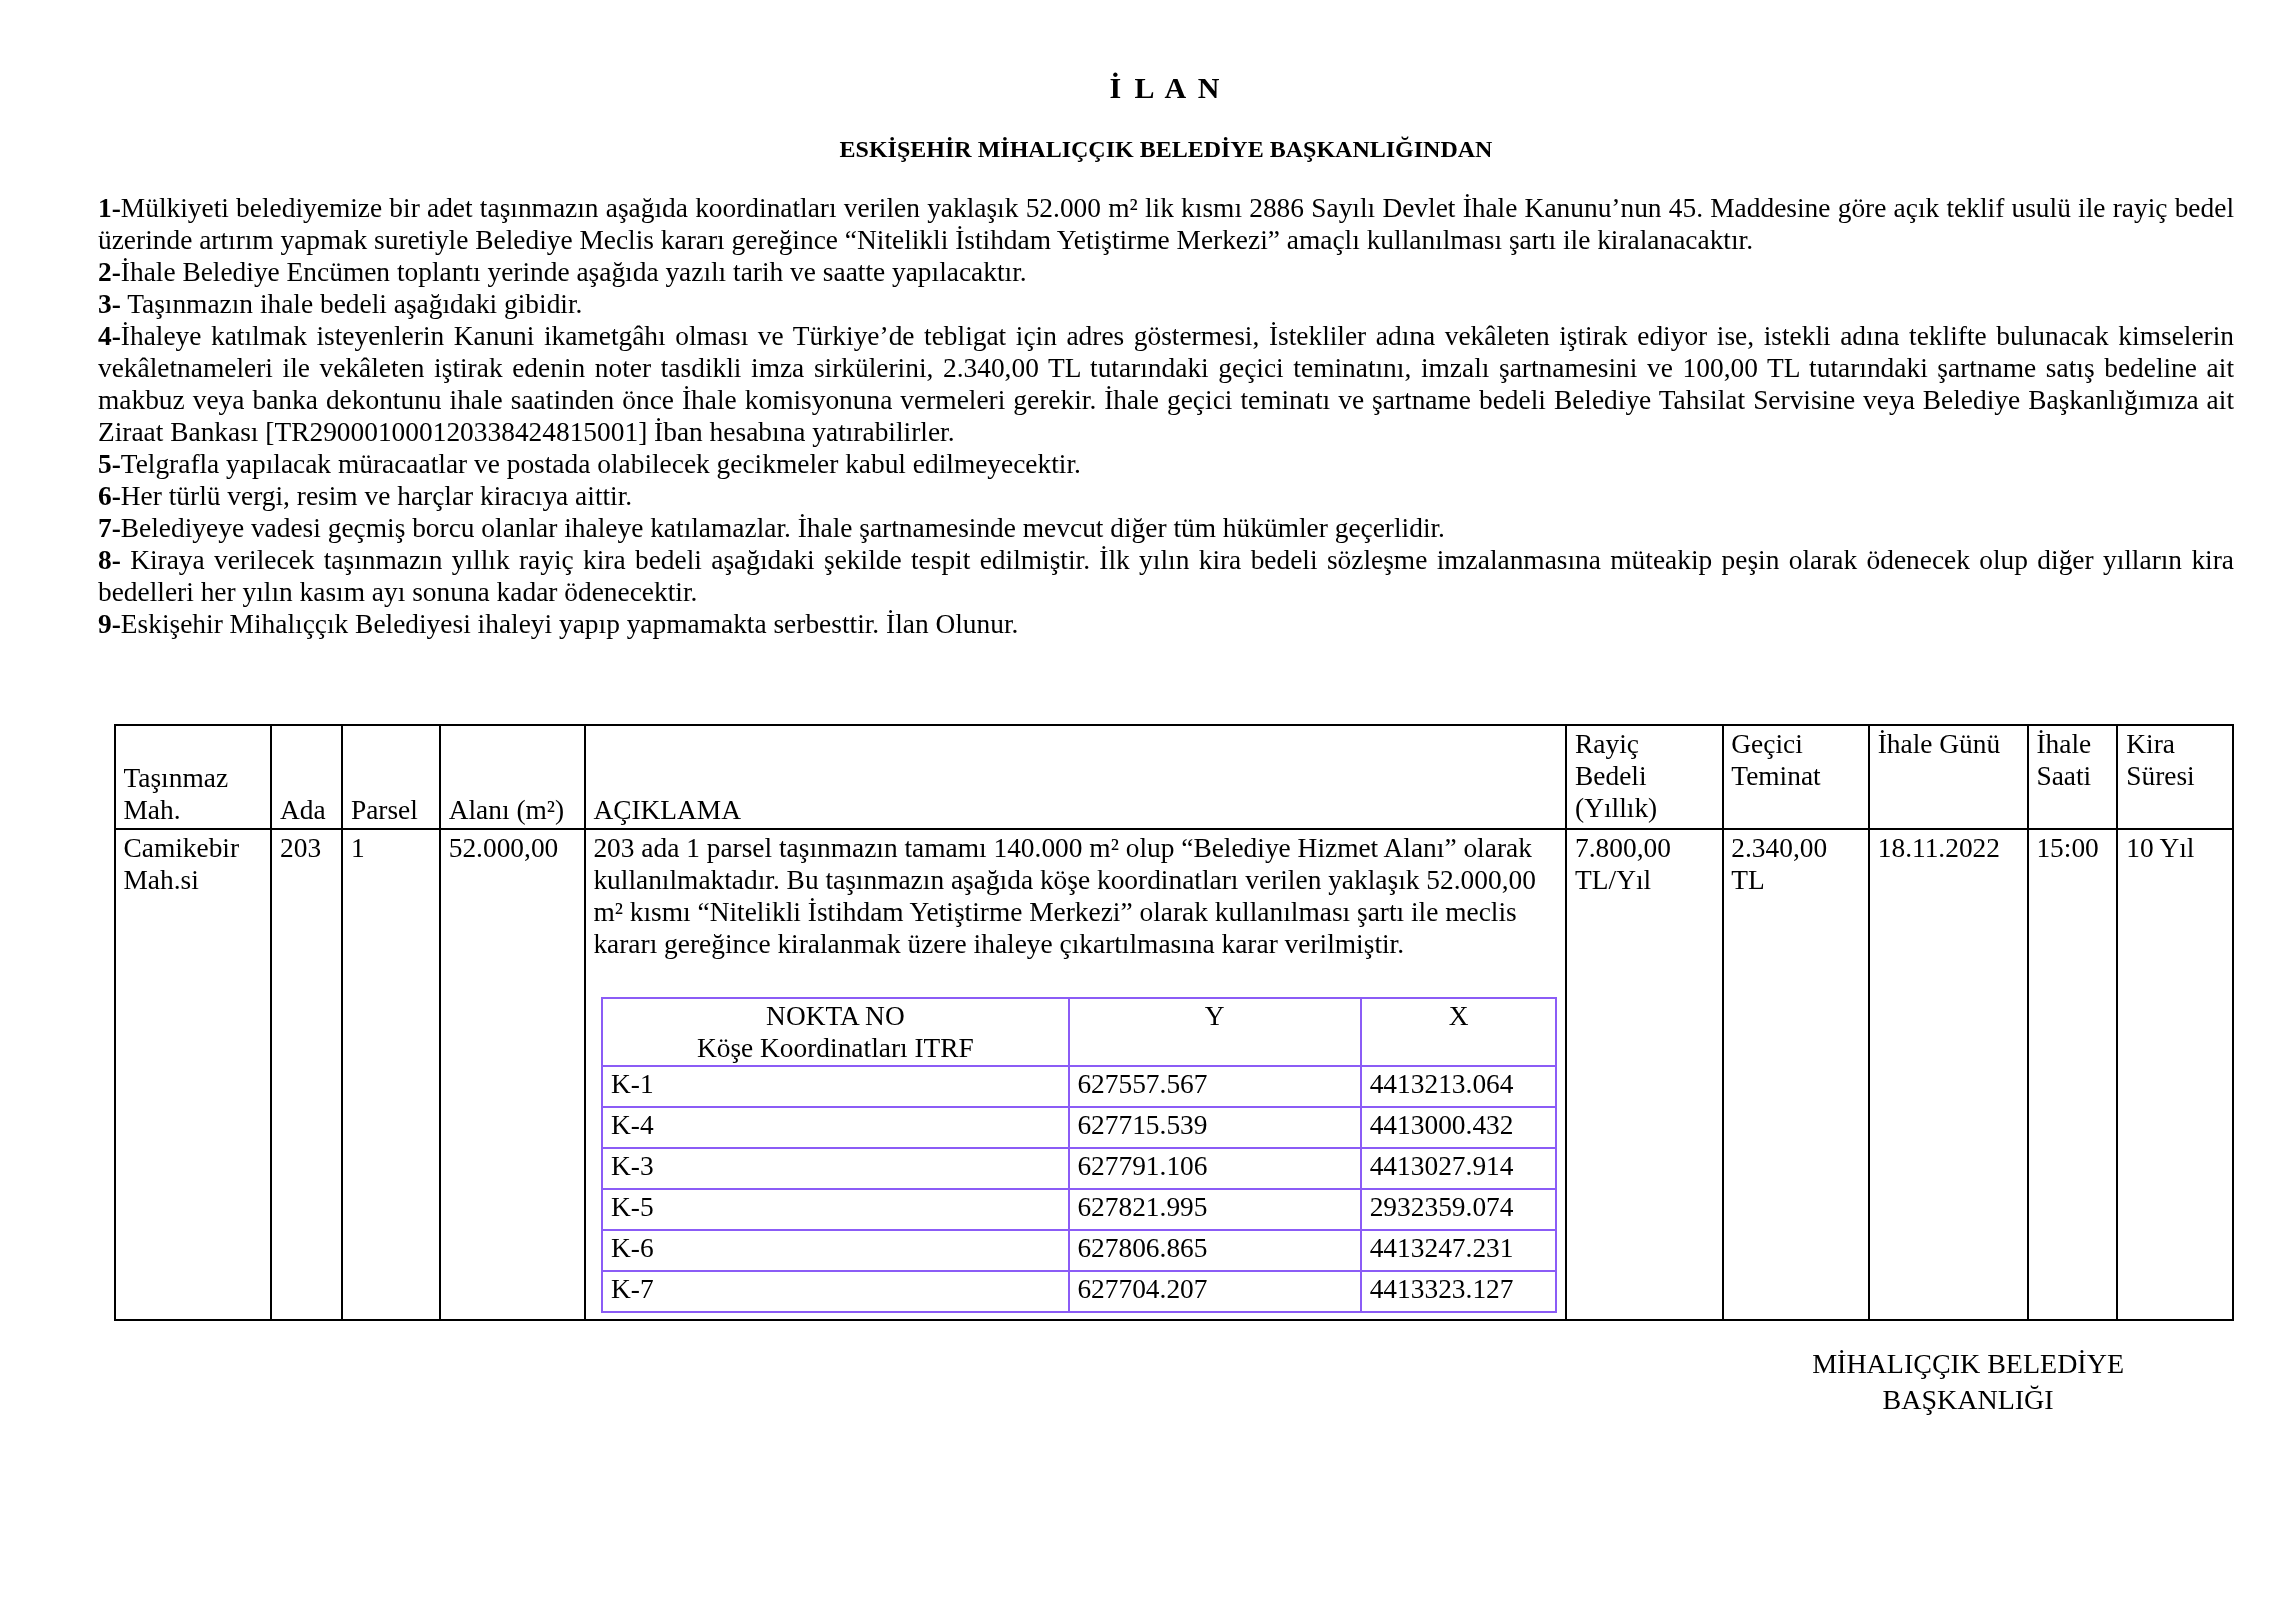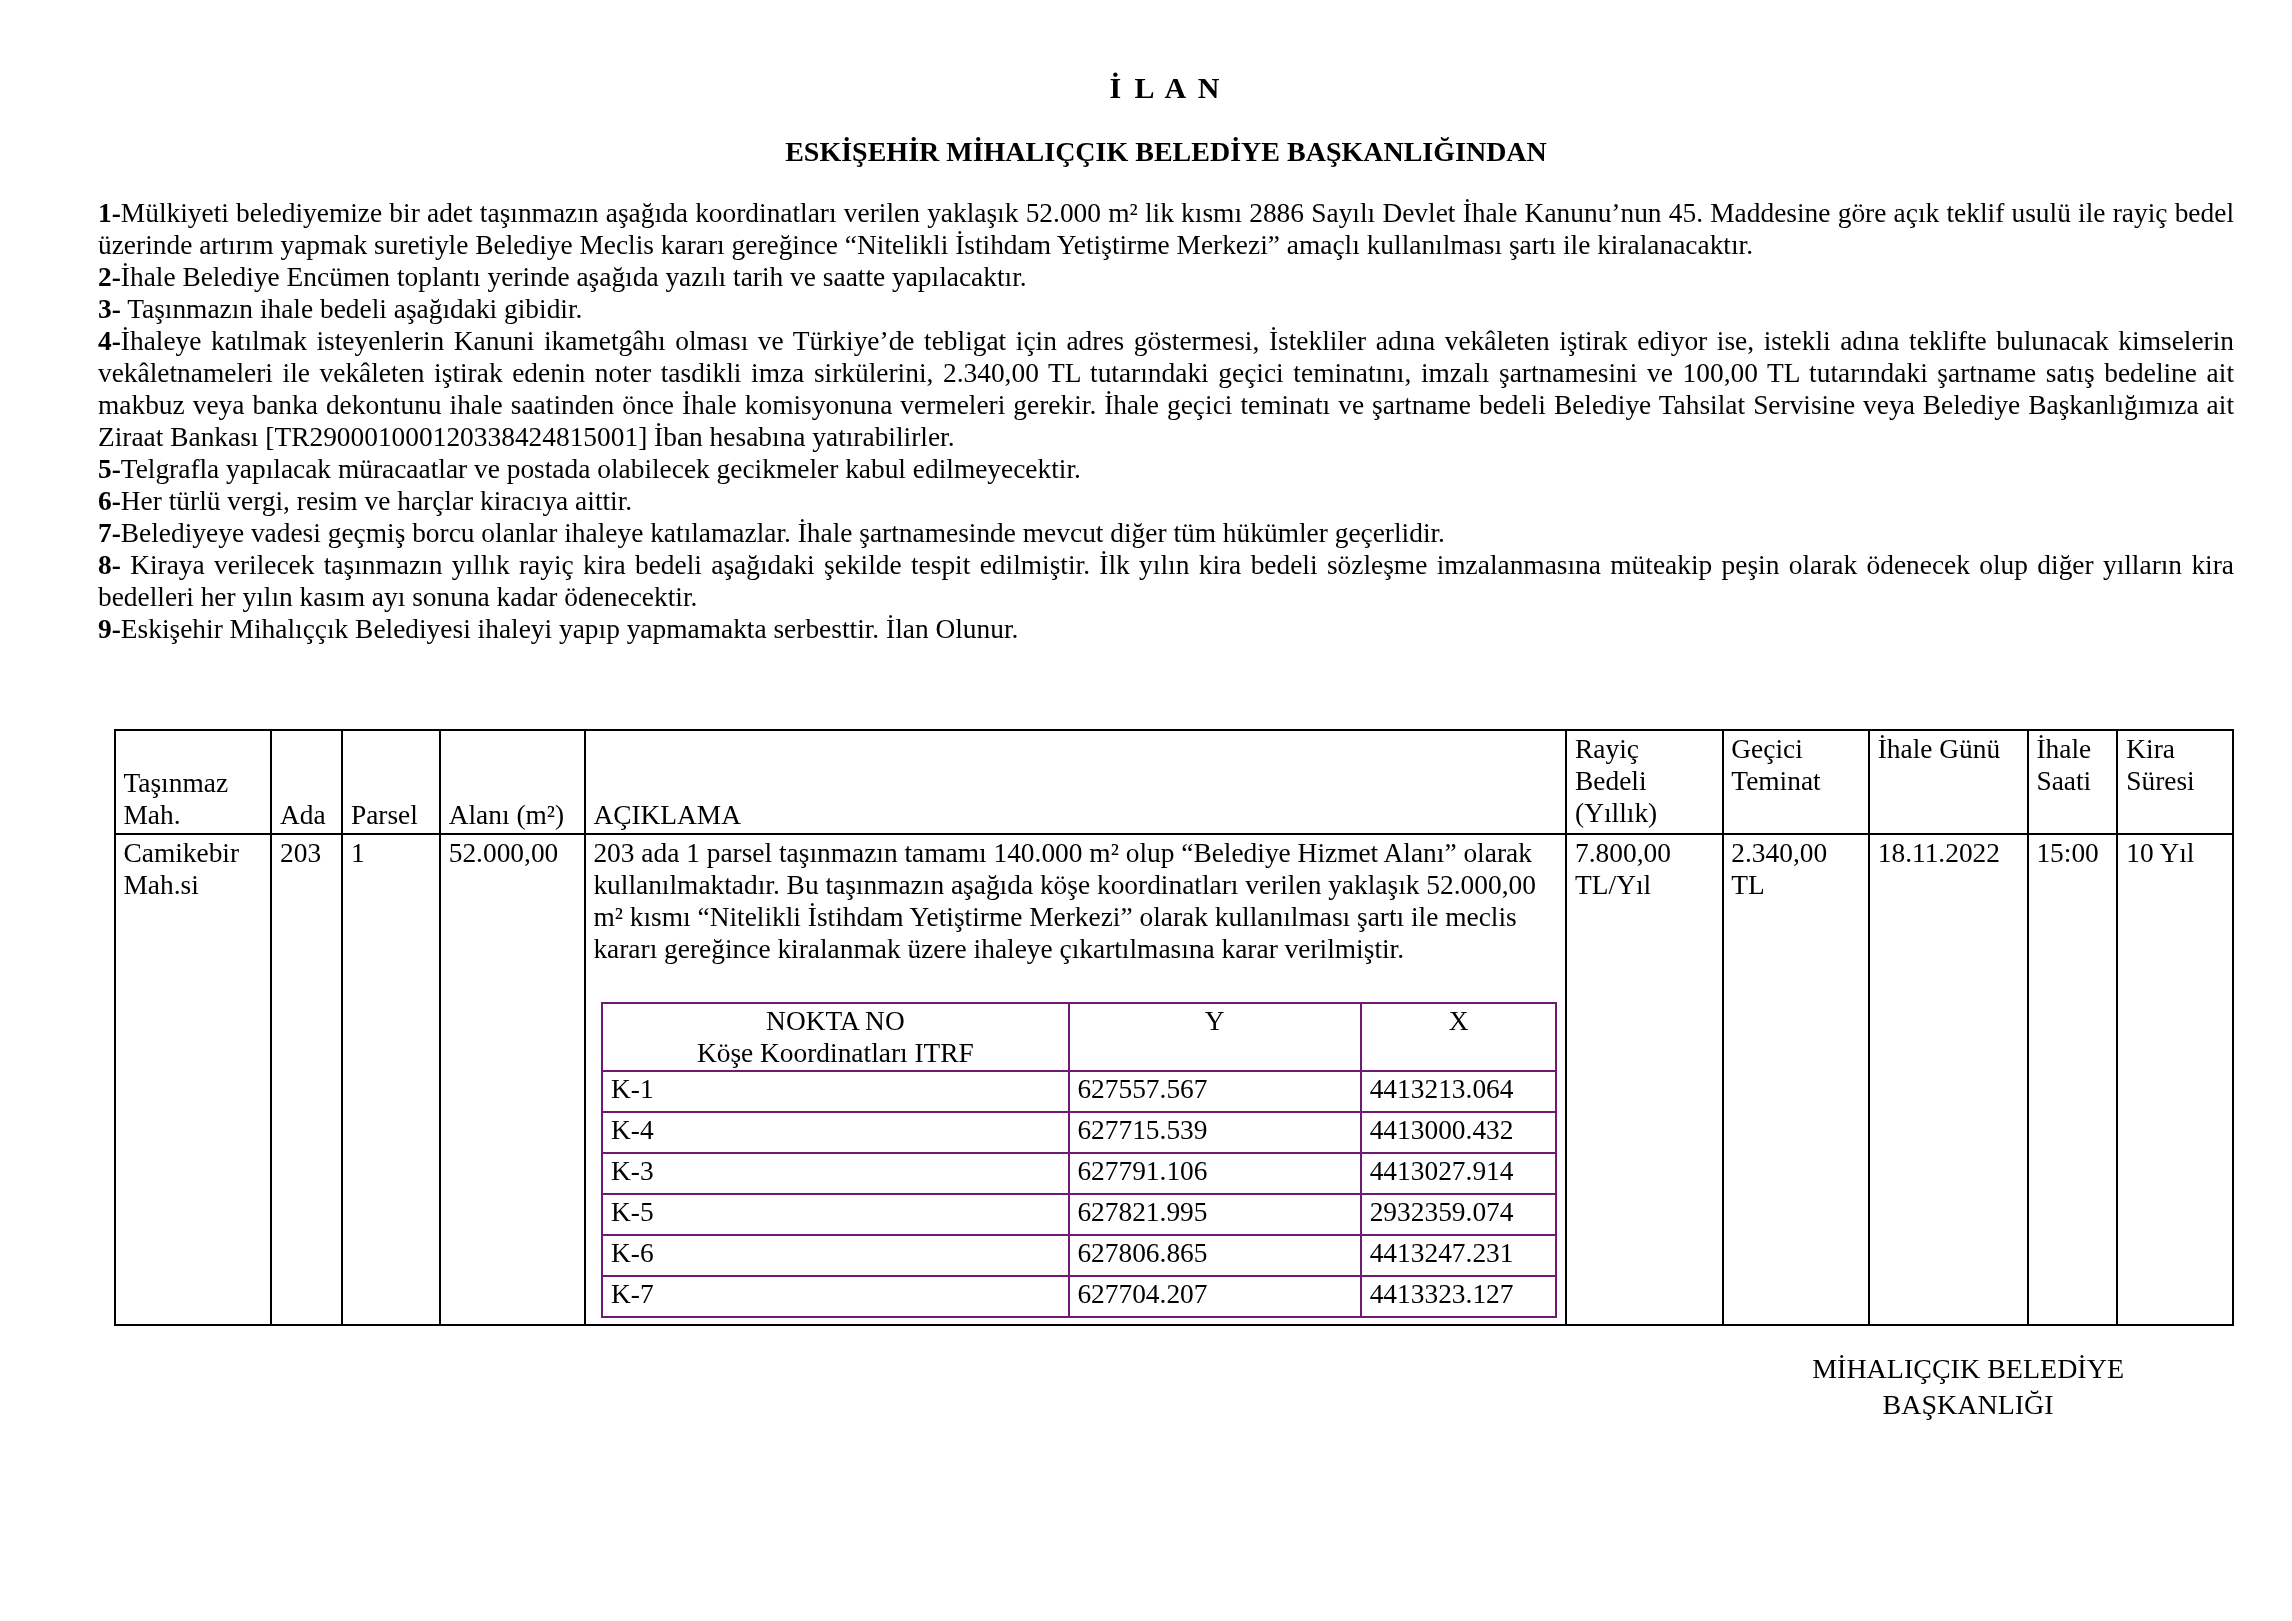--- a/index.html
+++ b/index.html
@@ -16,21 +16,21 @@
 
   .title {
     text-align: center;
     font-size: 30px;
     font-weight: bold;
     letter-spacing: 2.9px;
     margin: 0;
   }
   .subtitle {
     text-align: center;
-    font-size: 28px;
+    font-size: 24px;
     font-weight: bold;
     margin: 31px 0 0 0;
   }
 
   .paras { margin-top: 29px; text-align: justify; line-height: 32px; }
   .paras p { margin: 0; }
   .pnum { font-weight: bold; }
 
   table.main {
     border-collapse: collapse;
@@ -53,21 +53,21 @@
 
   .acik-text { line-height: 32px; }
 
   table.coords {
     border-collapse: collapse;
     table-layout: fixed;
     border: 2.9px solid #000;
     margin: 37px 0 3.9px 7.8px;
   }
   table.coords th, table.coords td {
-    border: 2px solid #701a75;
+    border: 2px solid #8b5cf6;
     padding: 1px 7.8px;
     line-height: 32px;
     font-weight: normal;
   }
   table.coords thead th { text-align: center; vertical-align: top; }
   table.coords tbody td { height: 37px; border-top-width: 2.9px; }
   td.klabel { text-align: left; margin-top: 16px; }
   td.cval { text-align: left; }
 
   .footer {

